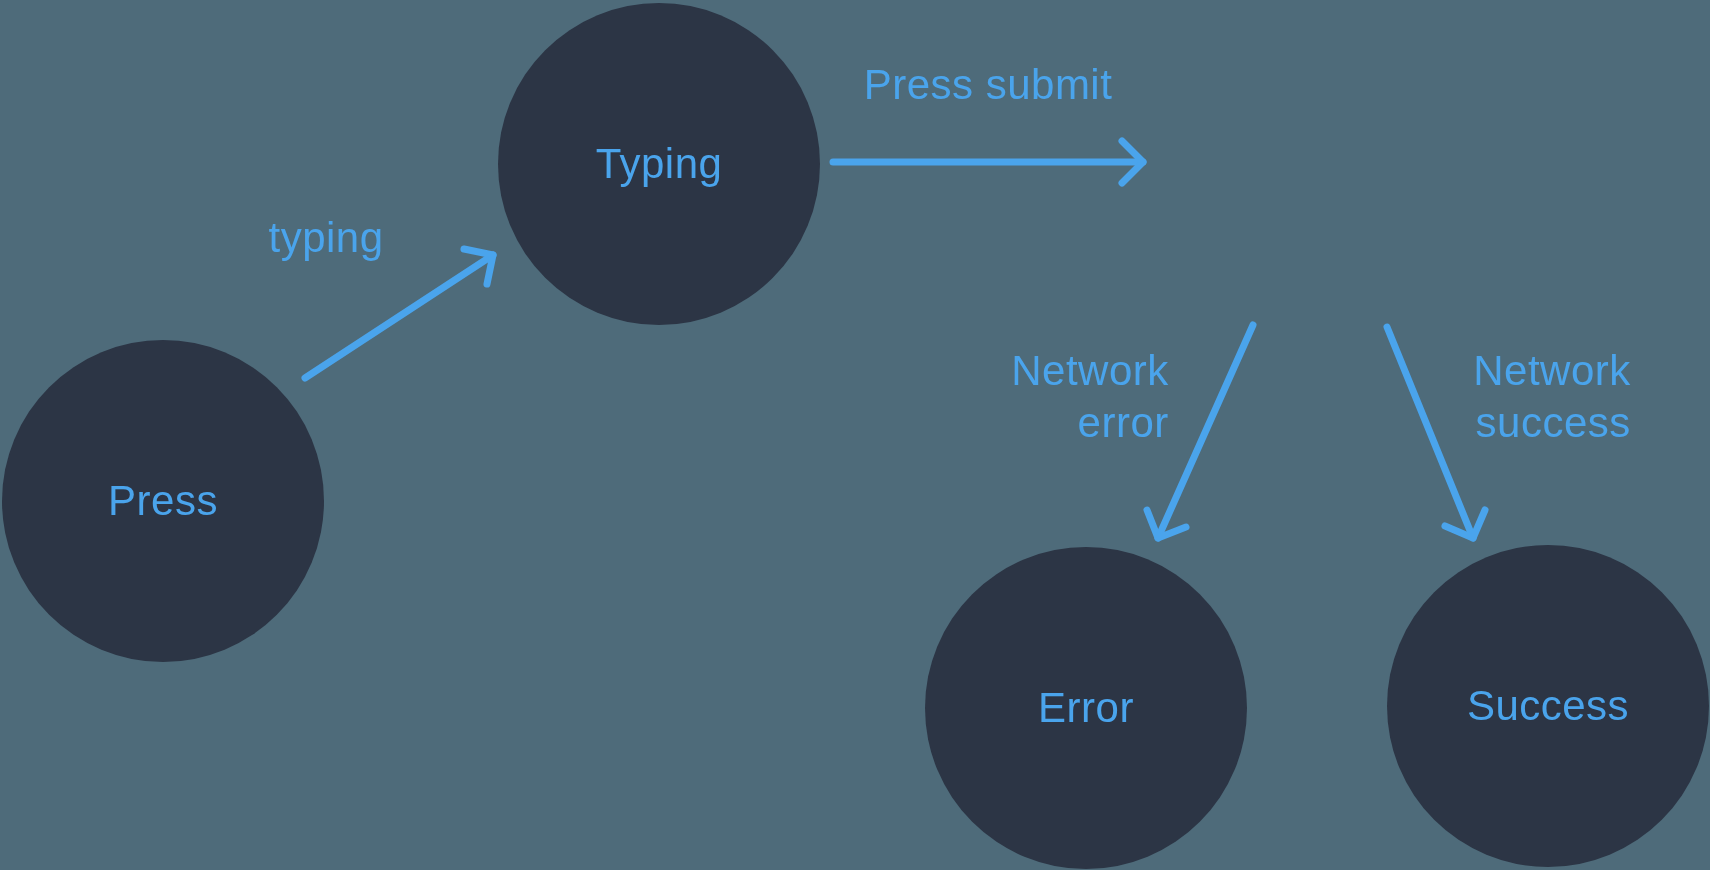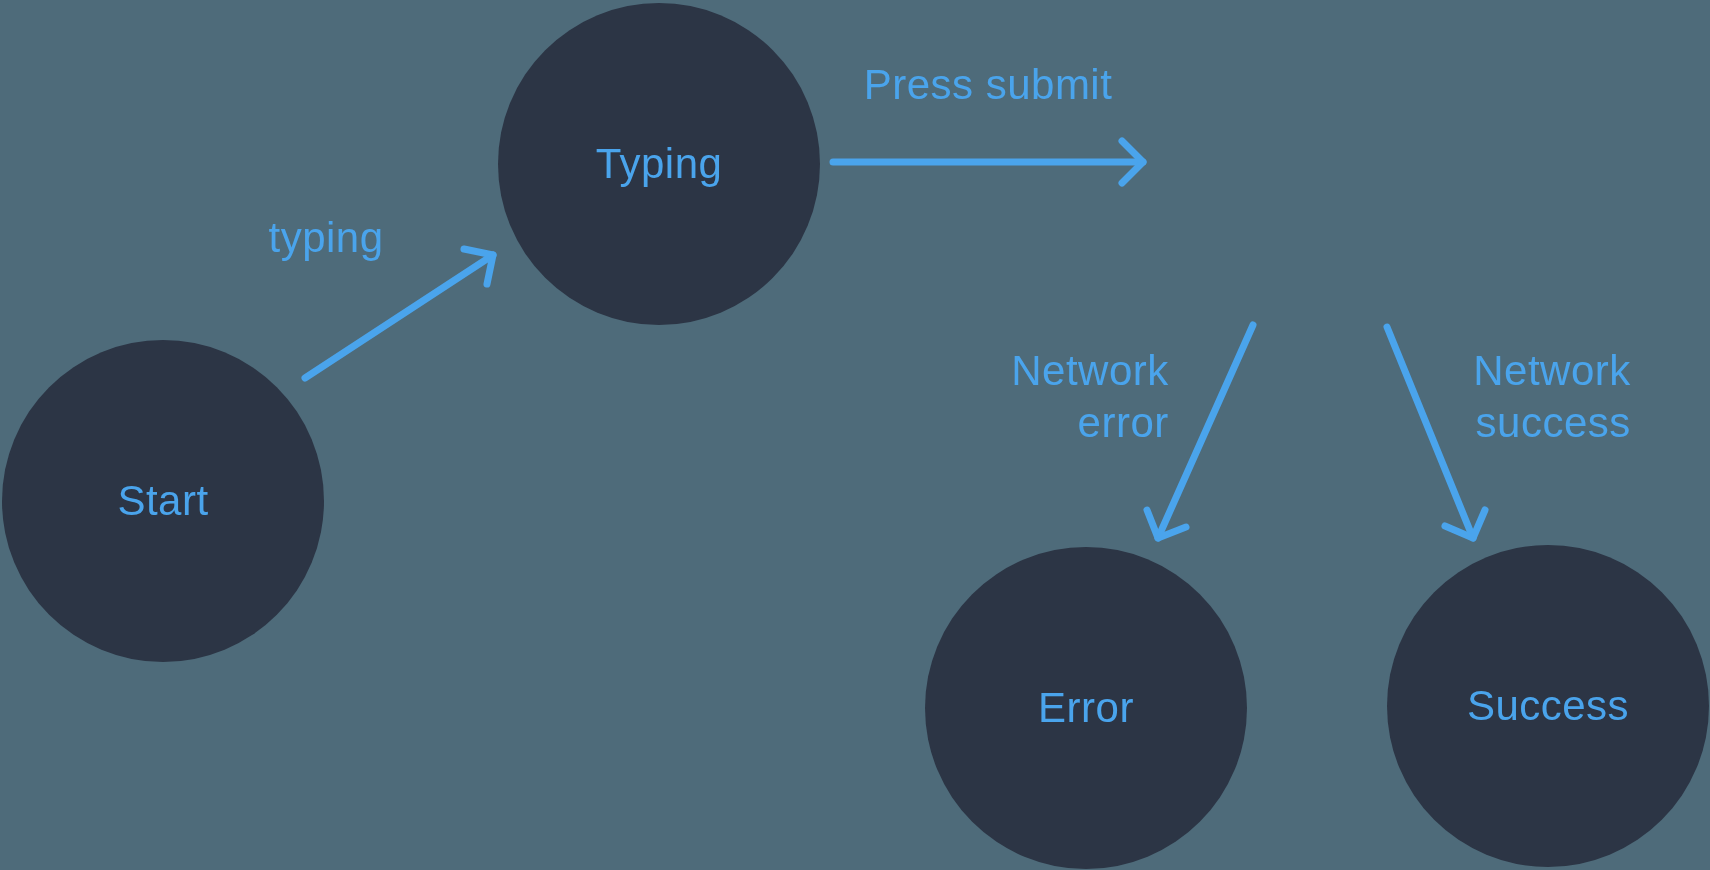--- a/index.html
+++ b/index.html
@@ -85,21 +85,21 @@
       <line x1="1253" y1="325" x2="1158" y2="538"></line>
       <polyline points="1147,510 1158,538 1186,527"></polyline>
     </g>
     <g>
       <line x1="1387" y1="327" x2="1473" y2="538"></line>
       <polyline points="1445,526 1473,538 1485,510"></polyline>
     </g>
   </svg>
 
   <div class="state state-empty">
-    <span class="state-label">Start</span>
+    <span class="state-label">Press</span>
   </div>
   <div class="state state-typing">
     <span class="state-label">Typing</span>
   </div>
   <div class="state state-error">
     <span class="state-label">Error</span>
   </div>
   <div class="state state-success">
     <span class="state-label">Success</span>
   </div>

